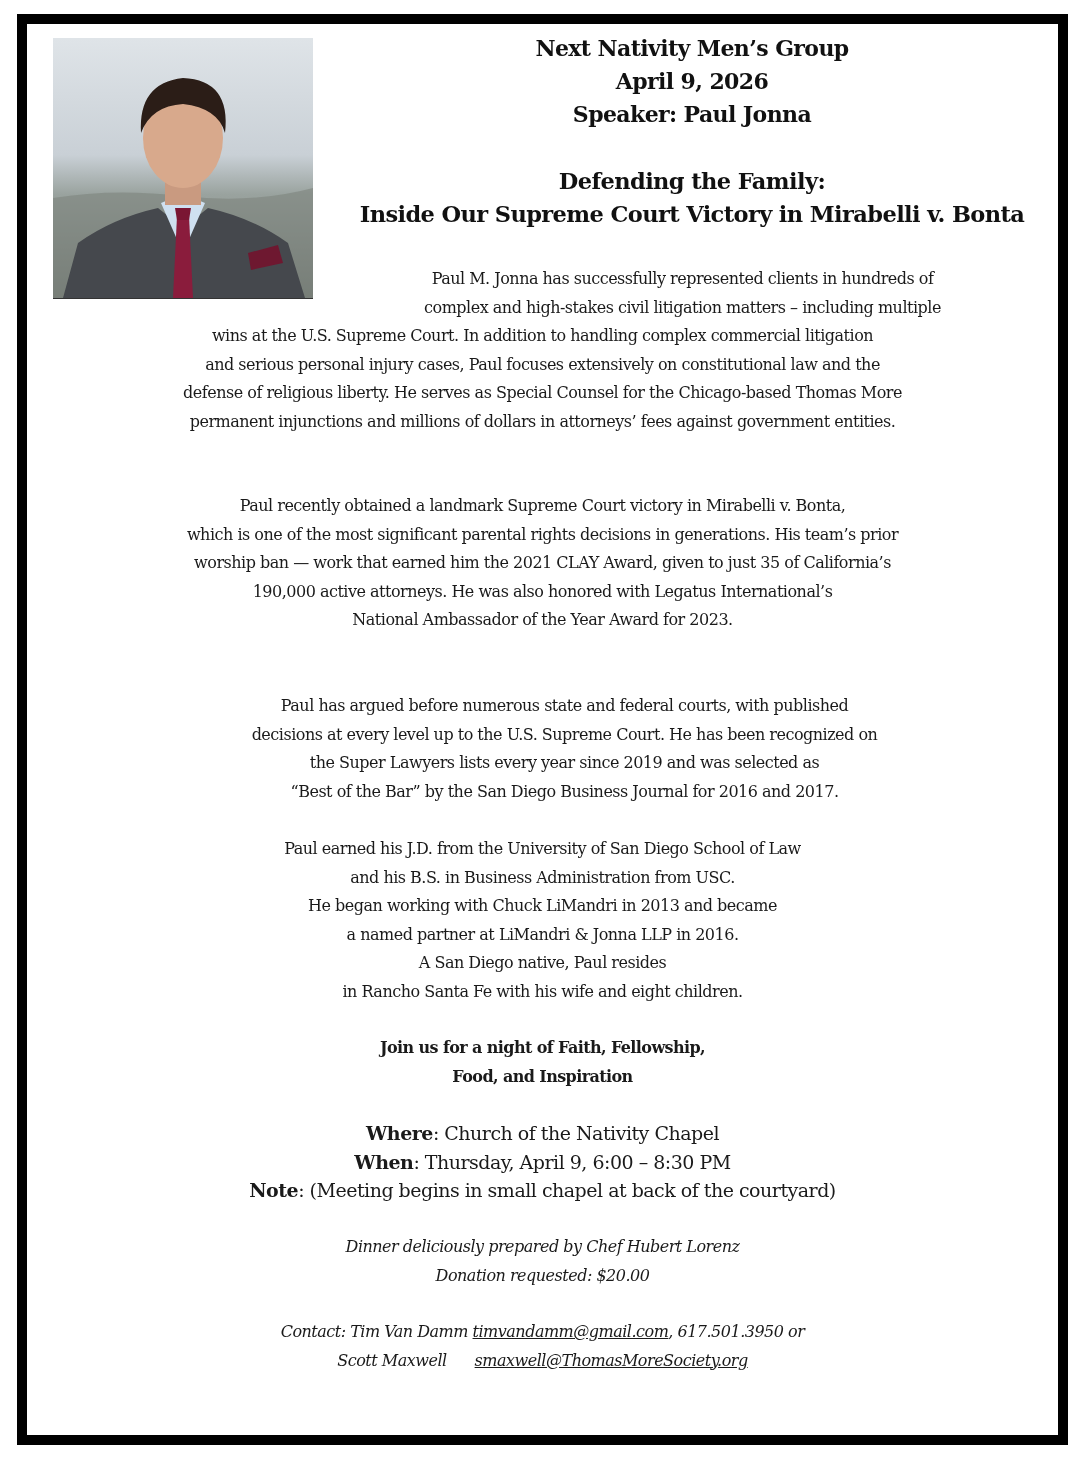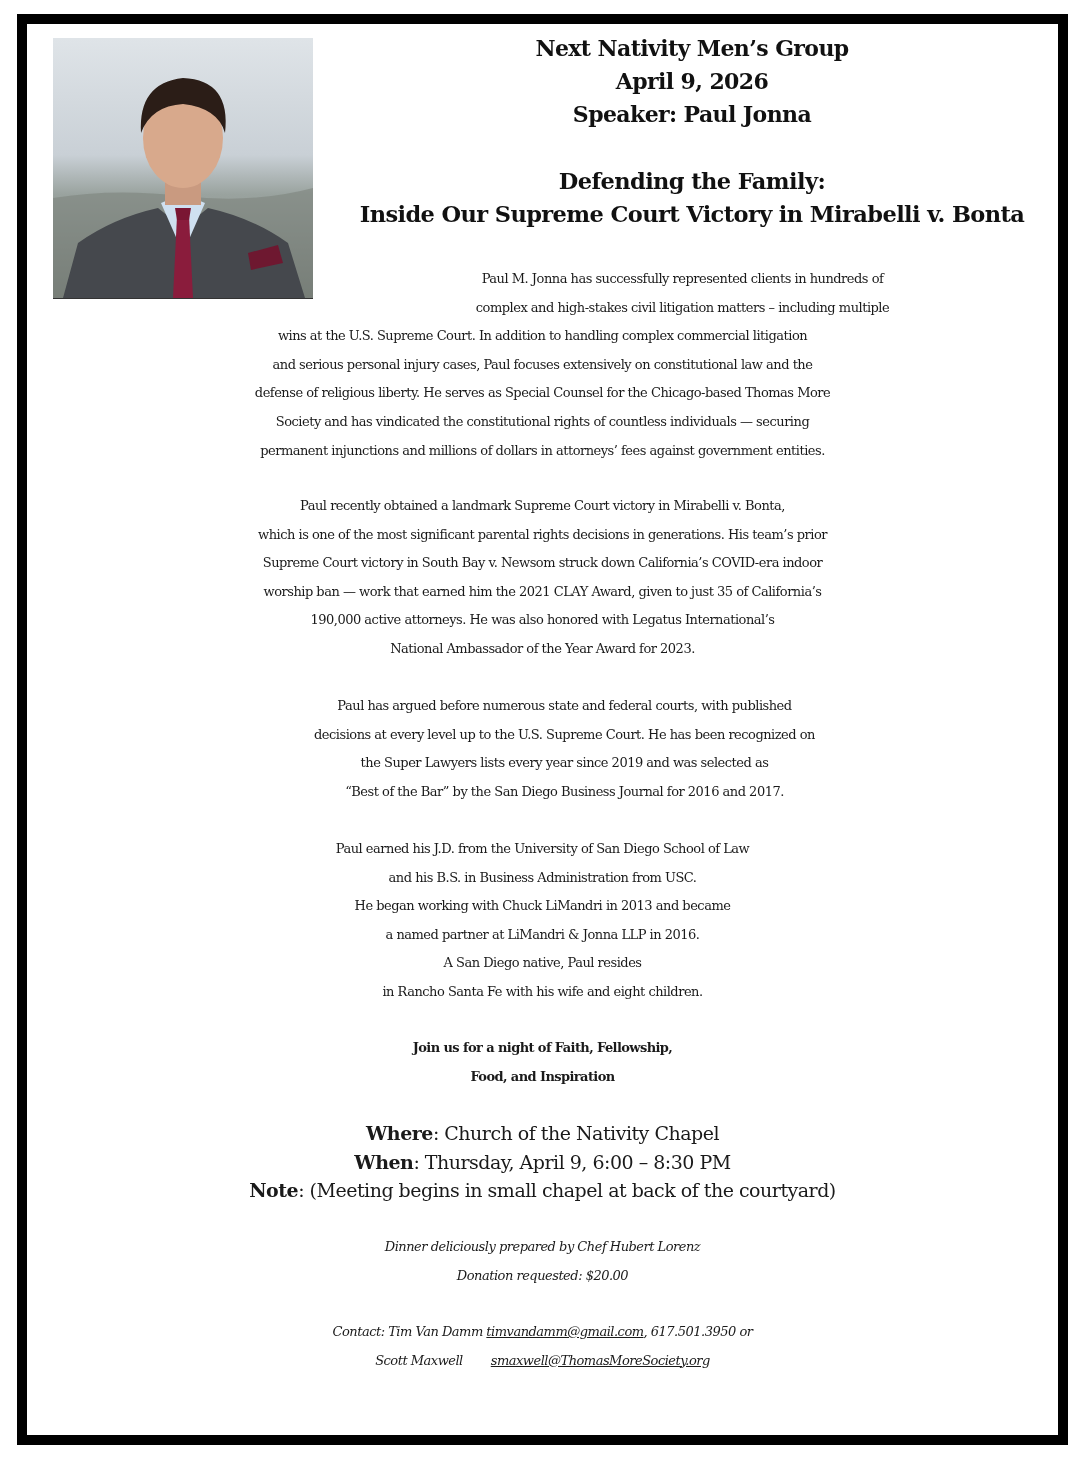--- a/index.html
+++ b/index.html
@@ -3,21 +3,21 @@
 <meta charset="utf-8">
 <style>
   html, body { margin: 0; padding: 0; background: #ffffff; }
   body { width: 1082px; height: 1460px; position: relative; overflow: hidden; font-family: "DejaVu Serif", serif; color: #1a1a1a; }
   .frame { position: absolute; left: 17px; top: 14px; width: 1031px; height: 1411px; border: 10px solid #000; background: #fff; }
   .photo { position: absolute; left: 26px; top: 14px; width: 260px; height: 260px; overflow: hidden; border-bottom: 1px solid #333; }
   .header { position: absolute; left: 300px; top: 8px; width: 730px; text-align: center; }
   .header .line { font-family: "DejaVu Serif", serif; font-weight: bold; font-size: 22px; line-height: 33px; letter-spacing: -0.6px; color: #111; white-space: nowrap; }
   .header .gap { height: 34px; }
   .header .subtitle { font-size: 22.5px; }
-  .body-text { position: absolute; left: 0; width: 1031px; font-family: "DejaVu Serif", serif; font-size: 13px; line-height: 28.6px; letter-spacing: -0.5px; text-align: center; color: #1a1a1a; }
+  .body-text { position: absolute; left: 0; width: 1031px; font-family: "DejaVu Serif", serif; font-size: 16px; line-height: 28.6px; letter-spacing: -0.5px; text-align: center; color: #1a1a1a; }
   .body-text .ln { white-space: nowrap; display: block; }
   .intro { top: 241px; }
   .intro .ln1, .intro .ln2 { padding-left: 280px; text-align: center; }
   .p2 { top: 468px; }
   .p3 { top: 668px; margin-left: 22px; }
   .p4 { top: 811px; }
   .join { top: 1010px; font-weight: bold; letter-spacing: -0.6px; }
   .logistics { top: 1095px; font-size: 19px; }
   .logistics b { font-weight: bold; }
   .dinner { top: 1209px; font-style: italic; }
@@ -61,28 +61,26 @@
     <div class="line subtitle">Defending the Family:</div>
     <div class="line subtitle">Inside Our Supreme Court Victory in Mirabelli v. Bonta</div>
   </div>
 
   <div class="body-text intro">
     <span class="ln ln1">Paul M. Jonna has successfully represented clients in hundreds of</span>
     <span class="ln ln2">complex and high-stakes civil litigation matters – including multiple</span>
     <span class="ln">wins at the U.S. Supreme Court. In addition to handling complex commercial litigation</span>
     <span class="ln">and serious personal injury cases, Paul focuses extensively on constitutional law and the</span>
     <span class="ln">defense of religious liberty. He serves as Special Counsel for the Chicago-based Thomas More</span>
-    <span class="ln">Society and has vindicated the constitutional rights of countless individuals — securing</span>
     <span class="ln">permanent injunctions and millions of dollars in attorneys’ fees against government entities.</span>
   </div>
 
   <div class="body-text p2">
     <span class="ln">Paul recently obtained a landmark Supreme Court victory in Mirabelli v. Bonta,</span>
     <span class="ln">which is one of the most significant parental rights decisions in generations. His team’s prior</span>
-    <span class="ln">Supreme Court victory in South Bay v. Newsom struck down California’s COVID-era indoor</span>
     <span class="ln">worship ban — work that earned him the 2021 CLAY Award, given to just 35 of California’s</span>
     <span class="ln">190,000 active attorneys. He was also honored with Legatus International’s</span>
     <span class="ln">National Ambassador of the Year Award for 2023.</span>
   </div>
 
   <div class="body-text p3">
     <span class="ln">Paul has argued before numerous state and federal courts, with published</span>
     <span class="ln">decisions at every level up to the U.S. Supreme Court. He has been recognized on</span>
     <span class="ln">the Super Lawyers lists every year since 2019 and was selected as</span>
     <span class="ln">“Best of the Bar” by the San Diego Business Journal for 2016 and 2017.</span>

